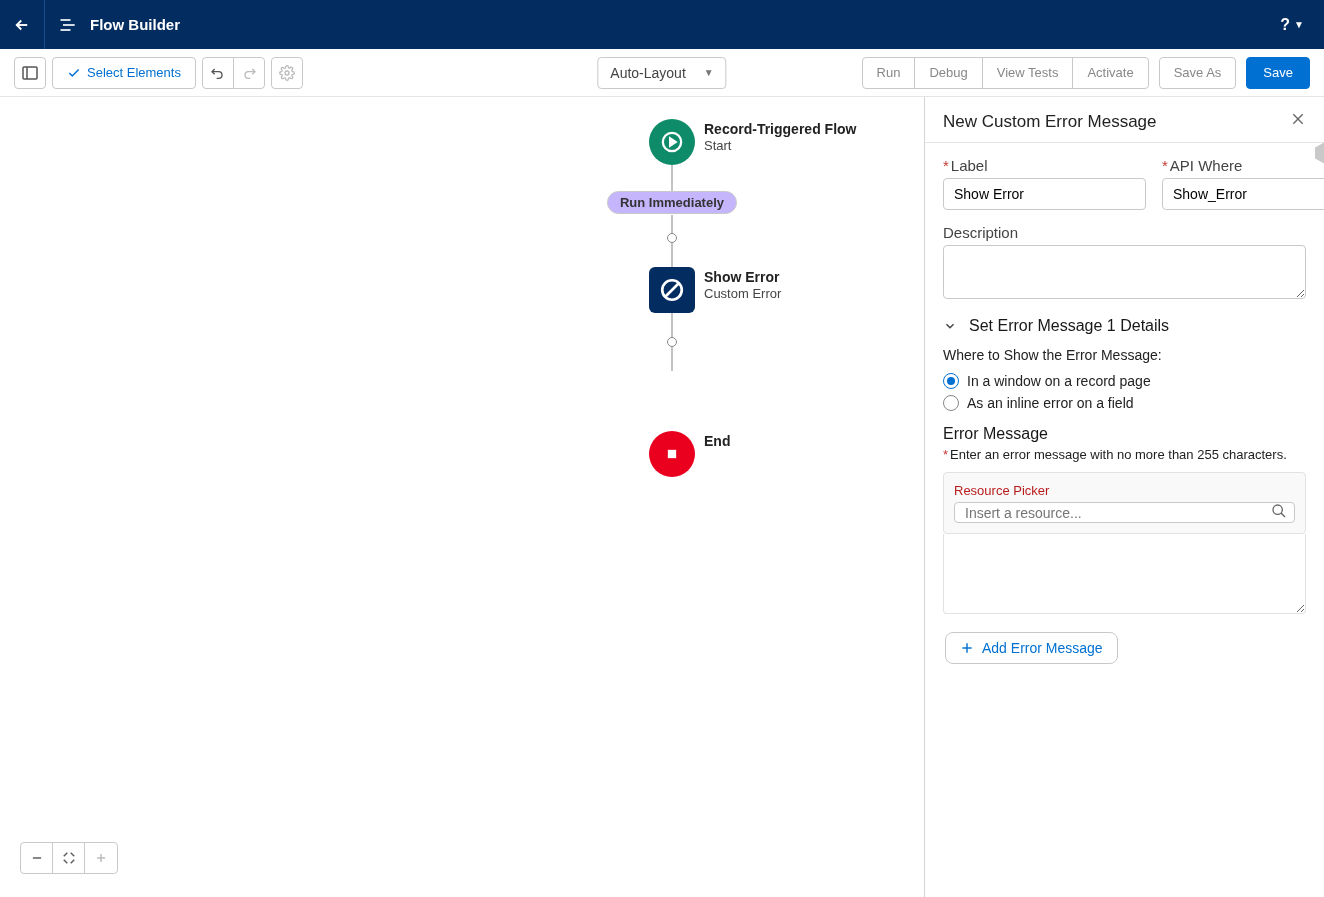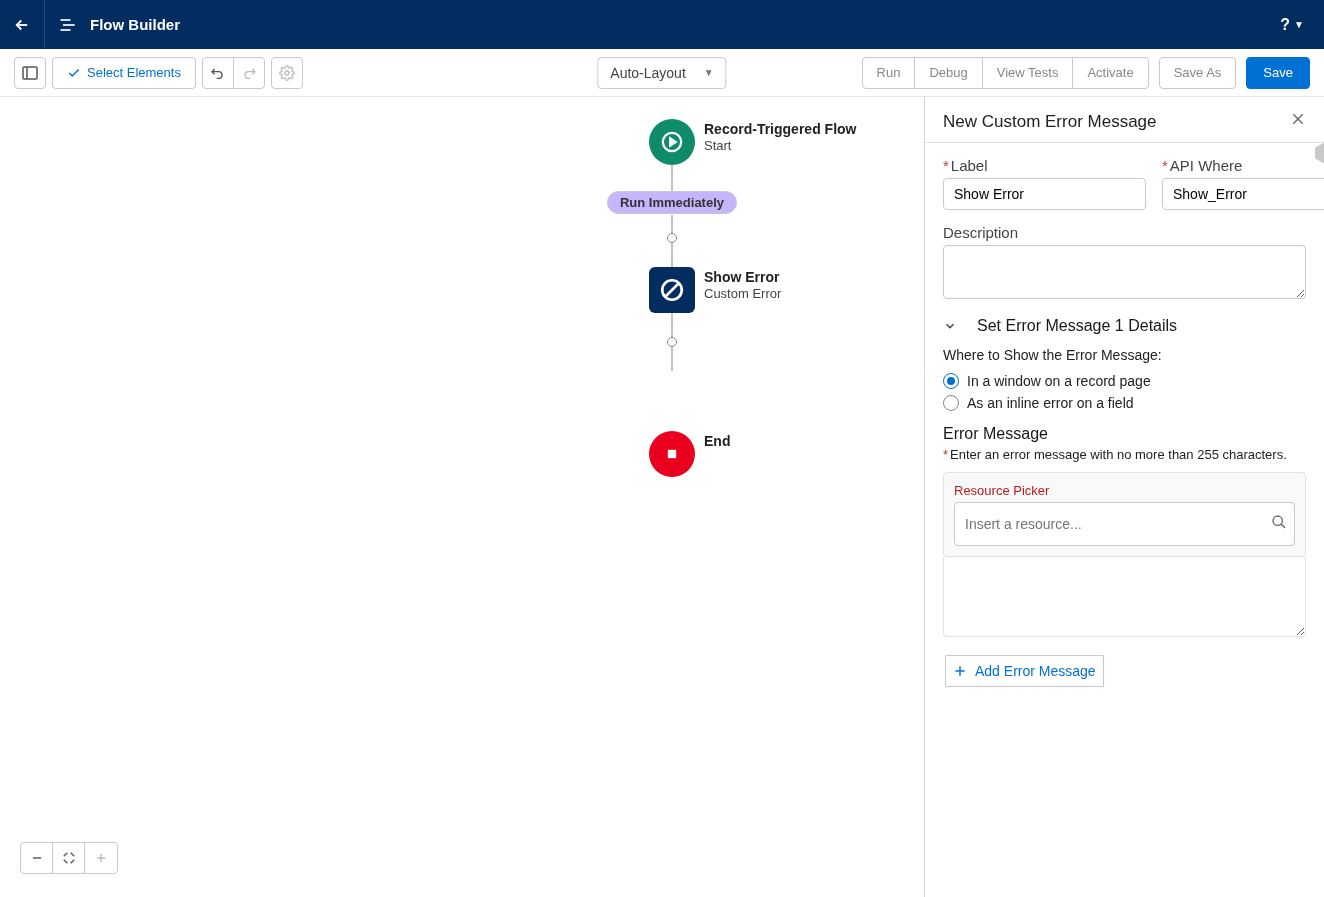--- a/index.html
+++ b/index.html
@@ -309,21 +309,21 @@
     height: 54px;
     padding: 6px 10px;
     font-size: 14px;
     resize: both;
   }
   .desc-group { margin-top: 14px; }
 
   .section-header {
     display: flex;
     align-items: center;
-    gap: 20px;
+    gap: 12px;
     padding: 0 18px 12px 18px;
     cursor: pointer;
   }
   .section-header-text {
     font-size: 16px;
     font-weight: 500;
     color: #181818;
   }
 
   .where-label {
@@ -386,21 +386,21 @@
     margin-bottom: 4px;
   }
   .resource-input-wrap {
     position: relative;
     margin-bottom: 10px;
   }
   .resource-input {
     width: 100%;
     border: 1px solid #c9c9c9;
     border-radius: 4px;
-    height: 44px;
+    height: 21px;
     padding: 0 34px 0 10px;
     font-size: 14px;
     background: #fff;
   }
   .resource-search-icon {
     position: absolute;
     right: 8px;
     top: 50%;
     transform: translateY(-50%);
     color: #666;
@@ -415,22 +415,22 @@
     resize: both;
     overflow: auto;
   }
 
   .add-error-btn {
     margin: 0 18px 18px 20px;
     display: inline-flex;
     align-items: center;
     gap: 8px;
     border: 1px solid #c9c9c9;
-    border-radius: 1px;
-    padding: 7px 7px;
+    border-radius: 8px;
+    padding: 7px 14px;
     background: #fff;
     color: #0070d2;
     font-size: 14px;
     font-weight: 500;
     cursor: pointer;
   }
 </style>
 </head>
 <body>
 

